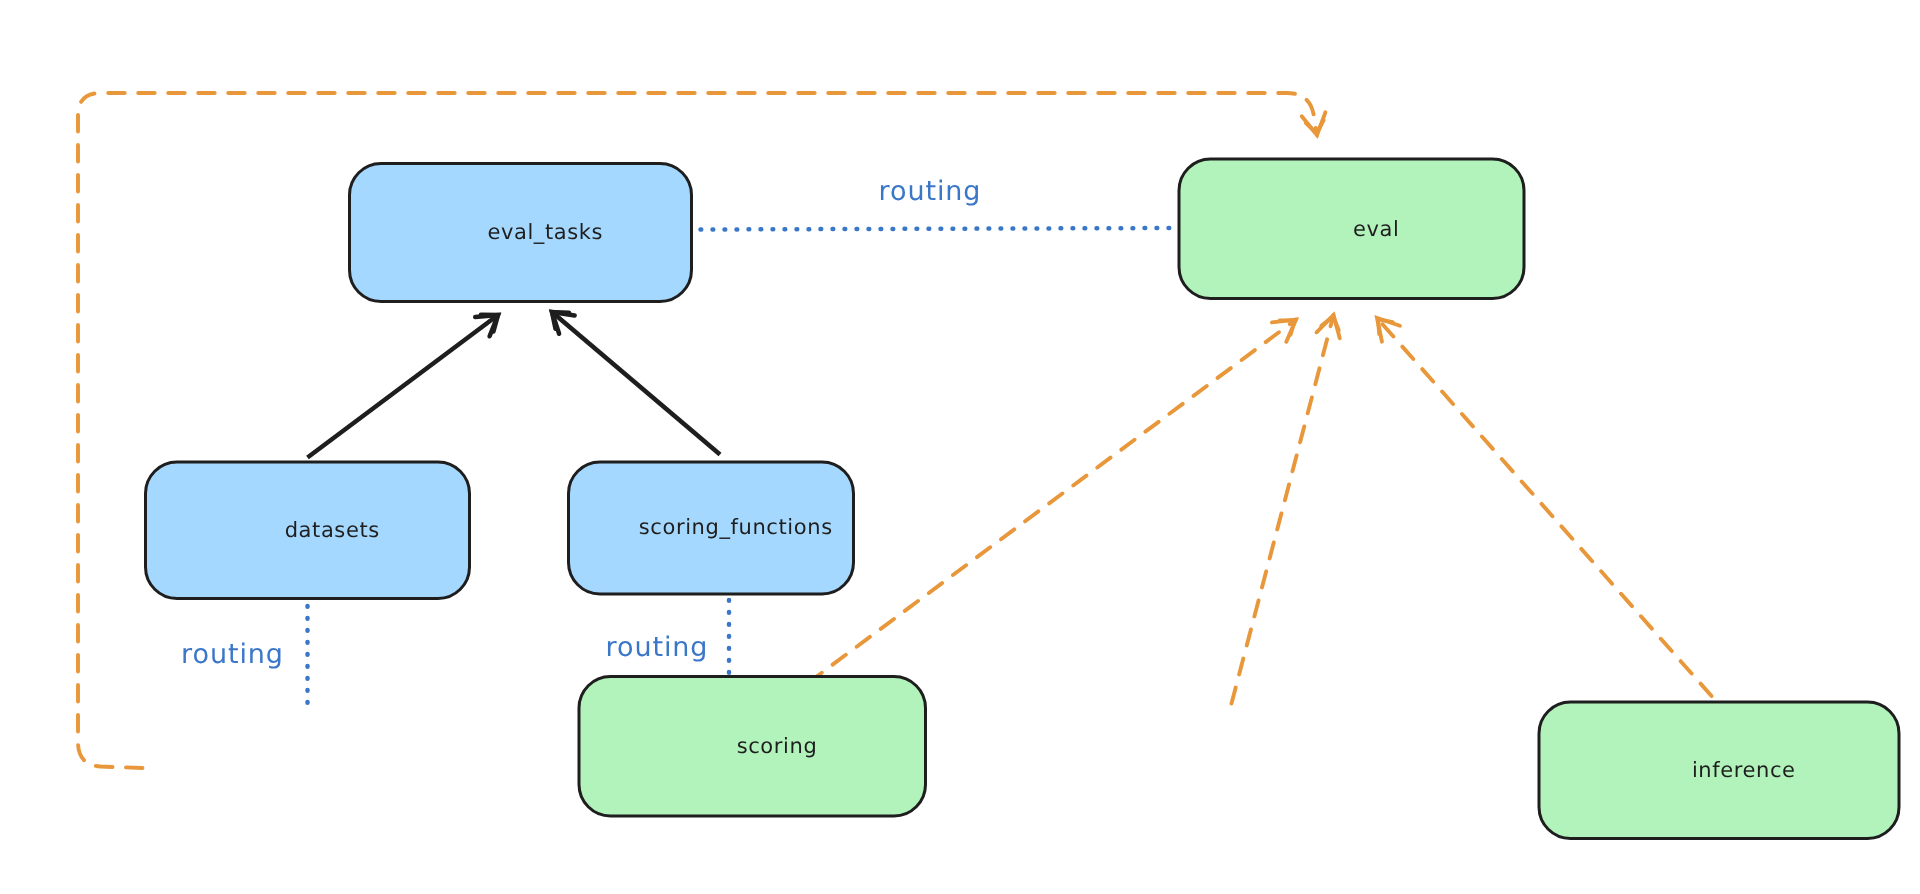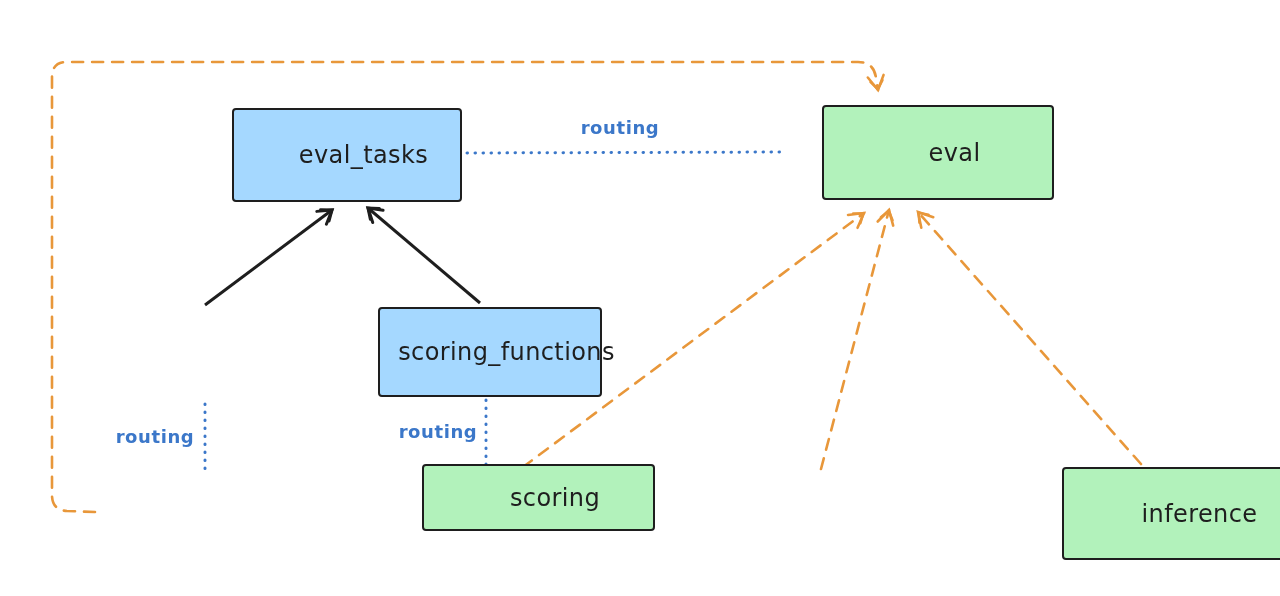--- a/index.html
+++ b/index.html
@@ -16,35 +16,35 @@
     position:relative;
     width:1280px;height:596px;
     background:var(--bg);
     font-family:"DejaVu Sans", sans-serif;
     overflow:hidden;
   }
   .wires{position:absolute;inset:0;pointer-events:none;}
   .node{
     position:absolute;
     border:2.5px solid var(--stroke);
-    border-radius:4px;
+    border-radius:22px;
     display:flex;align-items:center;justify-content:center;
-    font-size:24px;color:var(--stroke);
+    font-size:14px;color:var(--stroke);
     letter-spacing:0.4px;
     padding-left:33px;
   }
   .node.registry{background:var(--registry-fill);}
-  .node.api{background:var(--api-fill);margin-left:37px;}
+  .node.api{background:var(--api-fill);}
   .routing-label{
     position:absolute;
     color:var(--routing);
     font-size:18px;
     letter-spacing:0.6px;
     text-align:center;
-    font-weight:bold;
+    font-weight:normal;
   }
   .wire-black{stroke:var(--stroke);stroke-width:3;fill:none;}
   .wire-dotted{stroke:var(--routing);stroke-width:3;fill:none;
     stroke-dasharray:0.5 7.5;stroke-linecap:round;}
   .wire-orange{stroke:var(--flow);stroke-width:2.6;fill:none;
     stroke-dasharray:11 9;stroke-linecap:round;}
 </style>
 </head>
 <body>
 
@@ -71,28 +71,31 @@
 
     <path class="wire-orange" d="M95,512 L67,511 Q52,510 52,495 L52,77 Q52,62 67,62 L858,62 Q874,62 876,78 L878,90" marker-end="url(#arrowOrange)"></path>
     <path class="wire-orange" d="M523,467 L864,213" marker-end="url(#arrowOrange)"></path>
     <path class="wire-orange" d="M821,469 L889,210" marker-end="url(#arrowOrange)"></path>
     <path class="wire-orange" d="M1141,464 L918,212" marker-end="url(#arrowOrange)"></path>
   </svg>
 
   <div class="node registry" style="left:232px;top:108px;width:230px;height:94px">
     <span>eval_tasks</span>
   </div>
-  <div class="node registry" style="left:378px;top:307px;width:224px;height:90px">
+  <div class="node registry" style="left:96px;top:307px;width:218px;height:93px">
+    <span>datasets</span>
+  </div>
+  <div class="node registry" style="left:378px;top:307px;width:192px;height:90px">
     <span>scoring_functions</span>
   </div>
 
   <div class="node api" style="left:785px;top:105px;width:232px;height:95px">
     <span>eval</span>
   </div>
-  <div class="node api" style="left:385px;top:464px;width:233px;height:67px">
+  <div class="node api" style="left:385px;top:450px;width:233px;height:95px">
     <span>scoring</span>
   </div>
   <div class="node api" style="left:1025px;top:467px;width:242px;height:93px">
     <span>inference</span>
   </div>
 
   <div class="routing-label" style="left:572px;top:117px;width:96px">routing</div>
   <div class="routing-label" style="left:112px;top:426px;width:86px">routing</div>
   <div class="routing-label" style="left:394px;top:421px;width:88px">routing</div>
 

